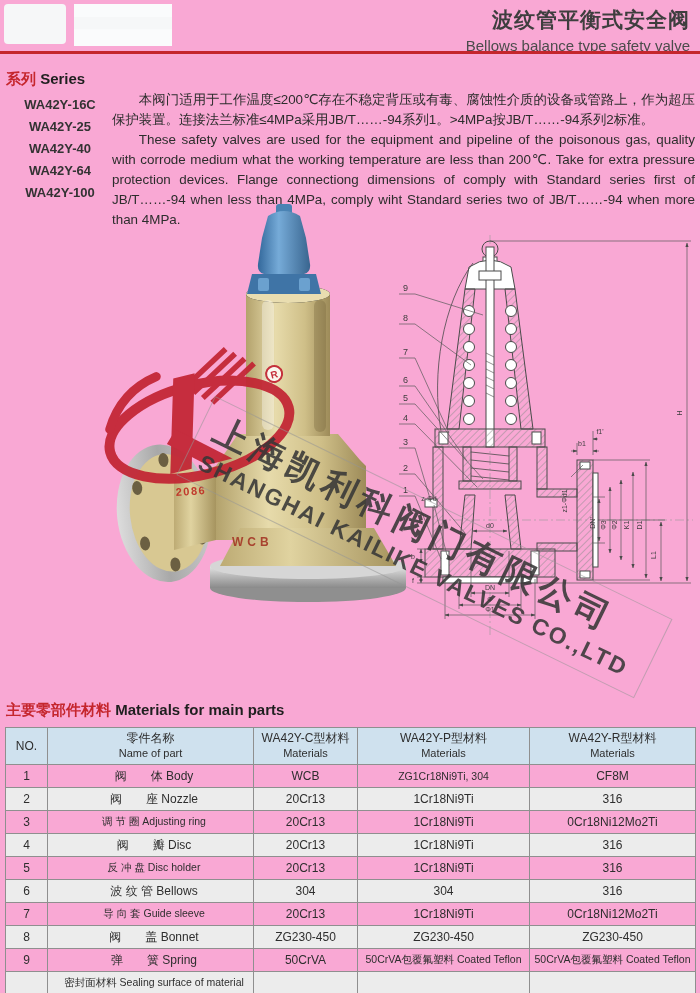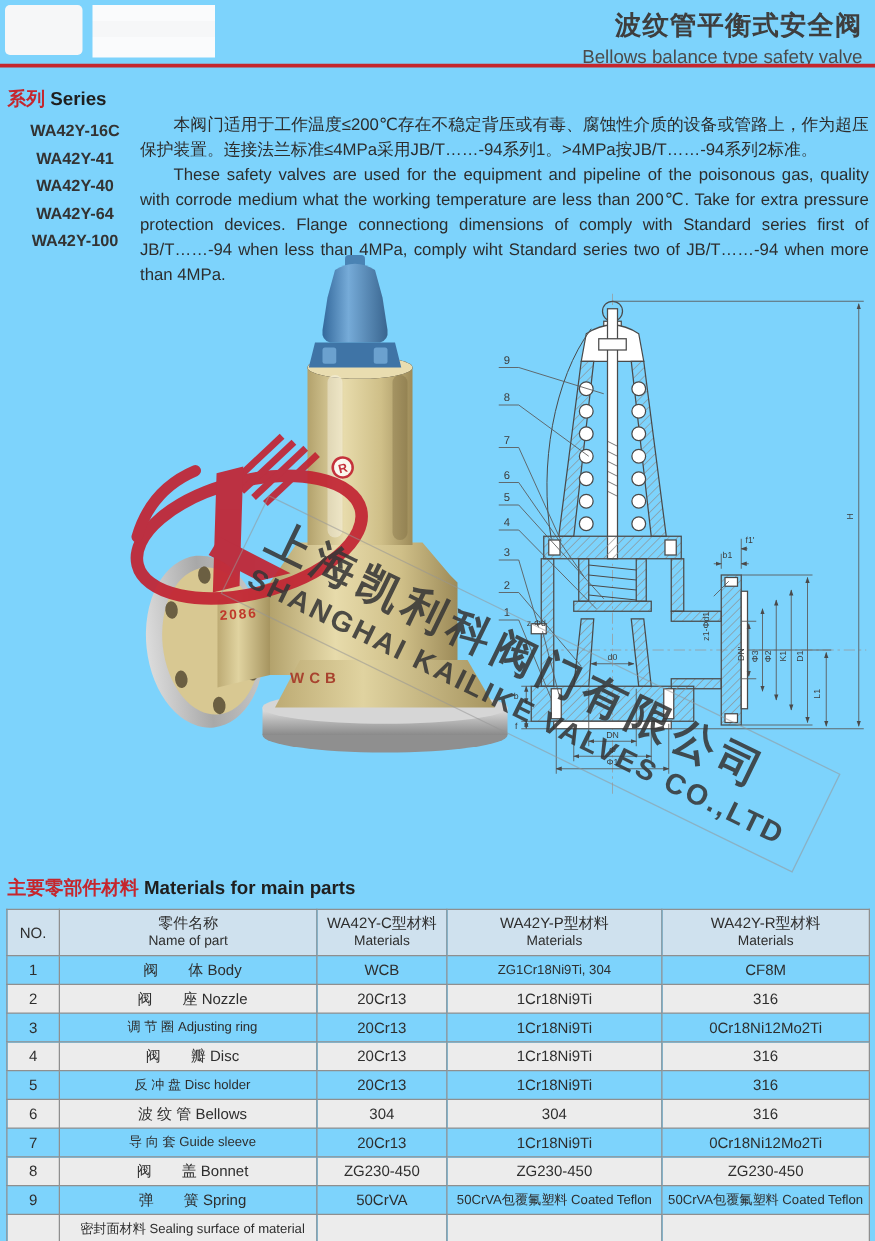--- a/index.html
+++ b/index.html
@@ -1,16 +1,16 @@
 <!DOCTYPE html>
 <html><head>
 <meta charset="utf-8">
 <style>
   html,body{margin:0;padding:0;background:#fff;}
-  .page{position:relative;width:700px;height:993px;background:#7dd3fc;overflow:hidden;
+  .page{position:relative;width:700px;height:993px;background:#f9a8d4;overflow:hidden;
         font-family:"Liberation Sans","DejaVu Sans",sans-serif;color:#2e2e2e;}
 
   
   .ghost{position:absolute;left:4px;top:4px;width:168px;height:42px;display:flex;gap:8px;}
   .ghost .ga{width:62px;height:40px;background:#f6f7f8;border-radius:4px;}
   .ghost .gb{flex:1;background:linear-gradient(#fafbfc 30%,#f6f7f8 31%,#f6f7f8 60%,#fafbfc 61%);}
   .titles{position:absolute;right:10px;top:6px;text-align:right;}
   .title-zh{font-size:21px;font-weight:bold;color:#3e3e3e;letter-spacing:1px;}
   .title-en{font-size:15px;color:#4c4c4c;margin-top:3px;}
   .red-rule{position:absolute;left:0;top:51px;width:700px;height:3px;background:#c5262d;}
@@ -64,21 +64,21 @@
   </div>
   <div class="red-rule"></div>
 
   <div class="series-head sec-head">
     <span class="red">系列</span>
     <span>Series</span>
   </div>
   <div class="series-list">
       <div class="series-group">
         <div class="series-item">WA42Y-16C</div>
-        <div class="series-item">WA42Y-41</div>
+        <div class="series-item">WA42Y-25</div>
         <div class="series-item">WA42Y-40</div>
         <div class="series-item">WA42Y-64</div>
         <div class="series-item">WA42Y-100</div>
       </div>
     </div>
 
   <div class="desc">
     <p>本阀门适用于工作温度≤200℃存在不稳定背压或有毒、腐蚀性介质的设备或管路上，作为超压保护装置。连接法兰标准≤4MPa采用JB/T……-94系列1。&gt;4MPa按JB/T……-94系列2标准。</p>
     <p>These safety valves are used for the equipment and pipeline of the poisonous gas, quality with corrode medium what the working temperature are less than 200℃. Take for extra pressure protection devices. Flange connectiong dimensions of comply with Standard series first of JB/T……-94 when less than 4MPa, comply wiht Standard series two of JB/T……-94 when more than 4MPa.</p>
   </div>

